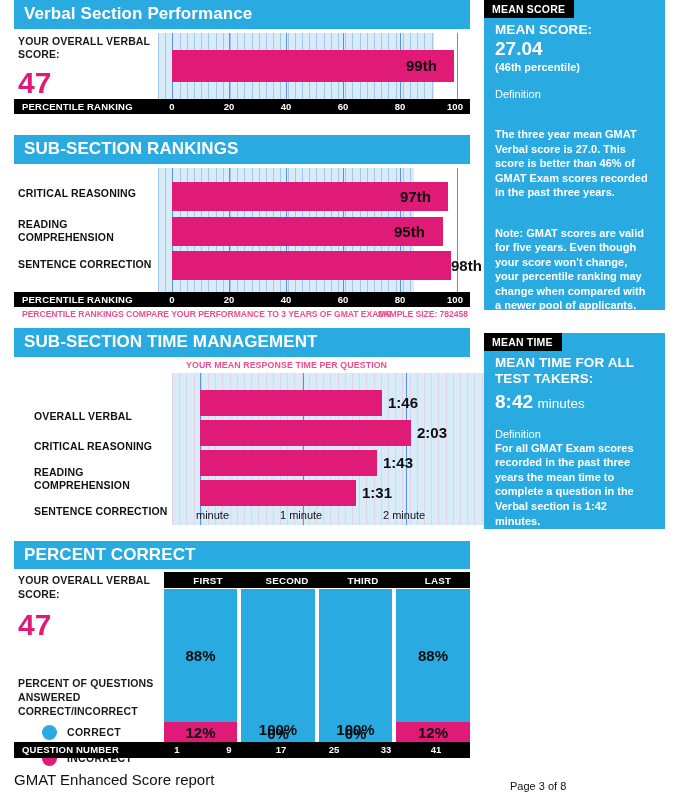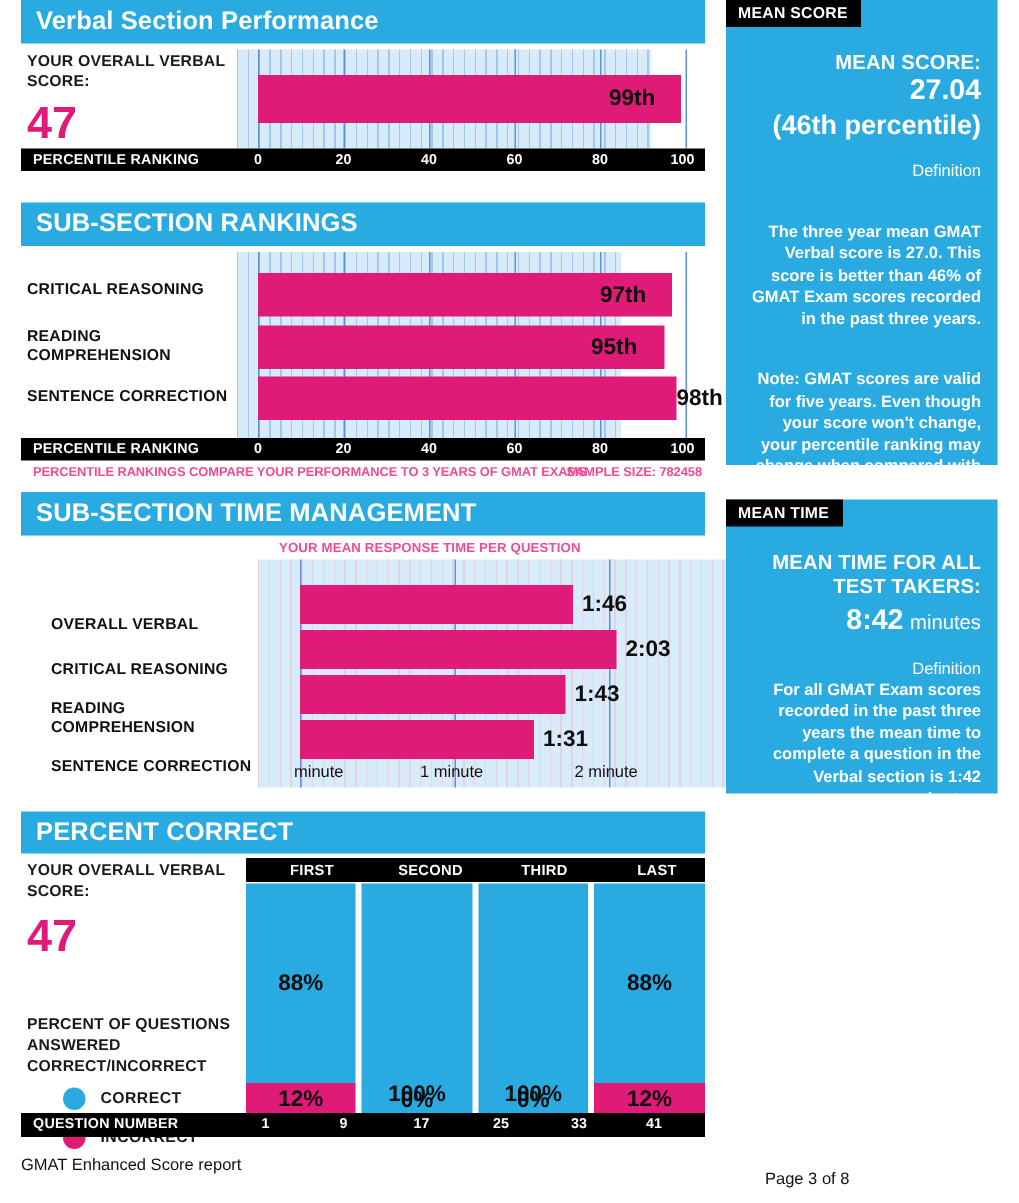--- a/index.html
+++ b/index.html
@@ -215,22 +215,21 @@
     left: 0;
     top: 0;
     background: #000000;
     color: #ffffff;
     font-size: 10.5px;
     font-weight: bold;
     letter-spacing: 0.2px;
     padding: 3px 9px 3px 8px;
   }
   .panel-body {
-    padding: 34px 11px 12px 11px;
-    text-align: right;
+    padding: 22px 11px 12px 11px;
   }
   .panel-heading {
     font-size: 13.5px;
     font-weight: bold;
     line-height: 1.18;
     letter-spacing: 0.1px;
   }
   .panel-value {
     font-size: 19px;
     font-weight: bold;
@@ -252,21 +251,21 @@
     line-height: 1.32;
     margin-top: 26px;
   }
   .panel-text.tight { margin-top: 0; }
 
   
   #footer-left {
     position: absolute;
     left: 14px;
     top: 771px;
-    font-size: 11px;
+    font-size: 15px;
     color: #111;
   }
   #footer-right {
     position: absolute;
     left: 510px;
     top: 780px;
     font-size: 11px;
     color: #111;
   }
 </style>
@@ -453,21 +452,21 @@
       <span class="tick" style="left:422px;">41</span>
     </div>
   </div>
 </div>
 
 <div class="panel" style="top:0; height:310px;">
   <div class="panel-tab">MEAN SCORE</div>
   <div class="panel-body">
     <div class="panel-heading">MEAN SCORE:</div>
     <div class="panel-value">27.04</div>
-    <div class="panel-value" style="font-size:18px;">(46th percentile)</div>
+    <div class="panel-value" style="font-size:11px;">(46th percentile)</div>
     <div class="panel-deftitle">Definition</div>
     <div class="panel-text">The three year mean GMAT Verbal  score is 27.0. This score is better than 46% of GMAT Exam scores recorded in the past three years.</div>
     <div class="panel-text">Note:  GMAT scores are valid for five years. Even though your score won't change, your percentile ranking may change when compared with a newer pool of applicants.  Shifts tend to be gradual over long periods of time.</div>
   </div>
 </div>
 
 <div class="panel" style="top:333px; height:196px;">
   <div class="panel-tab">MEAN TIME</div>
   <div class="panel-body">
     <div class="panel-heading">MEAN TIME FOR ALL TEST TAKERS:</div>

